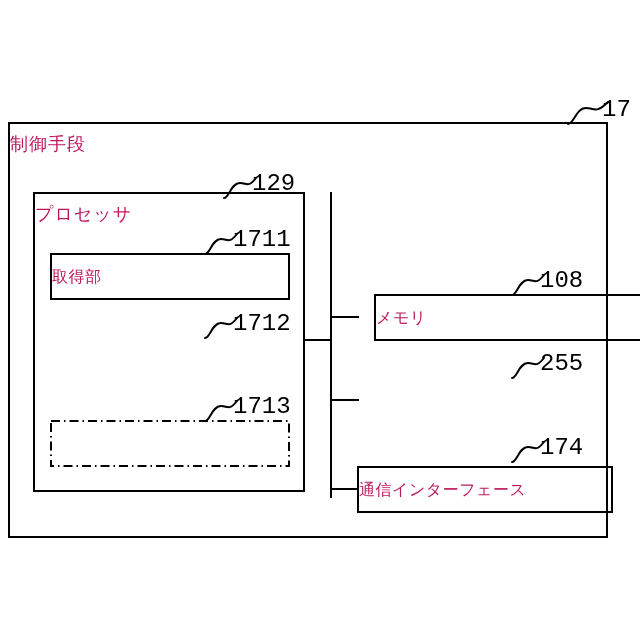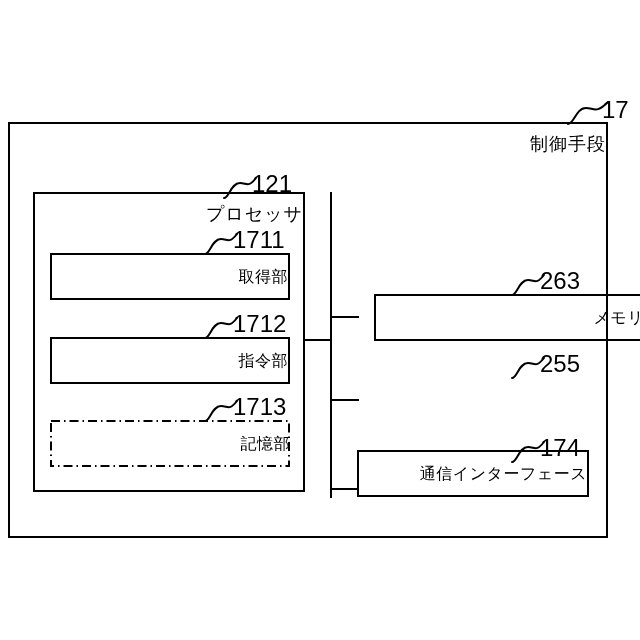--- a/index.html
+++ b/index.html
@@ -19,22 +19,22 @@
   .box {
     position: absolute;
     box-sizing: border-box;
     border: 2px solid #000000;
     background: transparent;
   }
   .box-label {
     position: absolute;
     left: 0;
     right: 0;
-    text-align: right;
-    color: #000000;
+    text-align: left;
+    color: #be185d;
     white-space: nowrap;
   }
   
   .leaf .box-label {
     top: 50%;
     transform: translateY(-50%);
     font-size: 16px;
     letter-spacing: 0.5px;
   }
   
@@ -43,21 +43,21 @@
     font-size: 18px;
     letter-spacing: 1px;
   }
   
   .ref {
     position: absolute;
     font-size: 24px;
     color: #000000;
     line-height: 1;
     white-space: nowrap;
-    font-family: Liberation Sans, sans-serif;
+    font-family: Liberation Mono, monospace;
   }
   .leader {
     position: absolute;
     pointer-events: none;
   }
   
   .line-h {
     position: absolute;
     background: #000000;
     height: 2px;
@@ -75,77 +75,71 @@
 
   <div class="ref" style="left:602px; top:98px;">17</div>
   <svg class="leader" style="left:566px; top:100px; width:44px; height:26px;" viewBox="0 0 44 26">
     <path d="M2 24 C 8 24, 10 8, 20 8 C 28 8, 30 14, 42 2" fill="none" stroke="#000" stroke-width="2" stroke-linecap="round"></path>
   </svg>
 
   <div class="box container" style="left:8px; top:122px; width:600px; height:416px;">
     <div class="box-label">制御手段</div>
   </div>
 
-  <div class="ref" style="left:252px; top:172px;">121</div>
+  <div class="ref" style="left:252px; top:172px;">129</div>
   <svg class="leader" style="left:222px; top:176px; width:36px; height:24px;" viewBox="0 0 36 24">
     <path d="M2 22 C 7 22, 9 7, 18 7 C 25 7, 26 12, 34 2" fill="none" stroke="#000" stroke-width="2" stroke-linecap="round"></path>
   </svg>
 
   <div class="box container" style="left:33px; top:192px; width:272px; height:300px;">
     <div class="box-label">プロセッサ</div>
   </div>
 
   <div class="ref" style="left:233px; top:228px;">1711</div>
   <svg class="leader" style="left:203px; top:232px; width:36px; height:24px;" viewBox="0 0 36 24">
     <path d="M2 22 C 7 22, 9 7, 18 7 C 25 7, 26 12, 34 2" fill="none" stroke="#000" stroke-width="2" stroke-linecap="round"></path>
   </svg>
   <div class="box leaf" style="left:50px; top:253px; width:240px; height:47px;">
     <div class="box-label">取得部</div>
   </div>
 
   <div class="ref" style="left:233px; top:312px;">1712</div>
   <svg class="leader" style="left:203px; top:316px; width:36px; height:24px;" viewBox="0 0 36 24">
     <path d="M2 22 C 7 22, 9 7, 18 7 C 25 7, 26 12, 34 2" fill="none" stroke="#000" stroke-width="2" stroke-linecap="round"></path>
   </svg>
-  <div class="box leaf" style="left:50px; top:337px; width:240px; height:47px;">
-    <div class="box-label">指令部</div>
-  </div>
 
   <div class="ref" style="left:233px; top:395px;">1713</div>
   <svg class="leader" style="left:203px; top:399px; width:36px; height:24px;" viewBox="0 0 36 24">
     <path d="M2 22 C 7 22, 9 7, 18 7 C 25 7, 26 12, 34 2" fill="none" stroke="#000" stroke-width="2" stroke-linecap="round"></path>
   </svg>
   <svg class="leader" style="left:50px; top:420px; width:240px; height:47px;" viewBox="0 0 240 47" preserveAspectRatio="none">
     <rect x="1" y="1" width="238" height="45" fill="none" stroke="#000" stroke-width="2" stroke-dasharray="9 4 1.5 4"></rect>
   </svg>
-  <div class="leaf" style="position:absolute; left:50px; top:420px; width:240px; height:47px;">
-    <div class="box-label">記憶部</div>
-  </div>
 
   <div class="line-v" style="left:330px; top:192px; height:306px;"></div>
 
   <div class="line-h" style="left:305px; top:339px; width:27px;"></div>
 
-  <div class="ref" style="left:540px; top:269px;">263</div>
+  <div class="ref" style="left:540px; top:269px;">108</div>
   <svg class="leader" style="left:510px; top:273px; width:36px; height:24px;" viewBox="0 0 36 24">
     <path d="M2 22 C 7 22, 9 7, 18 7 C 25 7, 26 12, 34 2" fill="none" stroke="#000" stroke-width="2" stroke-linecap="round"></path>
   </svg>
   <div class="box leaf" style="left:374px; top:294px; width:272px; height:47px;padding-left:9px;">
     <div class="box-label">メモリ</div>
   </div>
   <div class="line-h" style="left:330px; top:316px; width:29px;"></div>
 
   <div class="ref" style="left:540px; top:352px;">255</div>
   <svg class="leader" style="left:510px; top:356px; width:36px; height:24px;" viewBox="0 0 36 24">
     <path d="M2 22 C 7 22, 9 7, 18 7 C 25 7, 26 12, 34 2" fill="none" stroke="#000" stroke-width="2" stroke-linecap="round"></path>
   </svg>
   <div class="line-h" style="left:330px; top:399px; width:29px;"></div>
 
   <div class="ref" style="left:540px; top:436px;">174</div>
   <svg class="leader" style="left:510px; top:440px; width:36px; height:24px;" viewBox="0 0 36 24">
     <path d="M2 22 C 7 22, 9 7, 18 7 C 25 7, 26 12, 34 2" fill="none" stroke="#000" stroke-width="2" stroke-linecap="round"></path>
   </svg>
-  <div class="box leaf" style="left:357px; top:450px; width:232px; height:47px;">
+  <div class="box leaf" style="left:357px; top:466px; width:256px; height:47px;">
     <div class="box-label">通信インターフェース</div>
   </div>
   <div class="line-h" style="left:330px; top:488px; width:29px;"></div>
 
 </div>
 
 </body></html>

